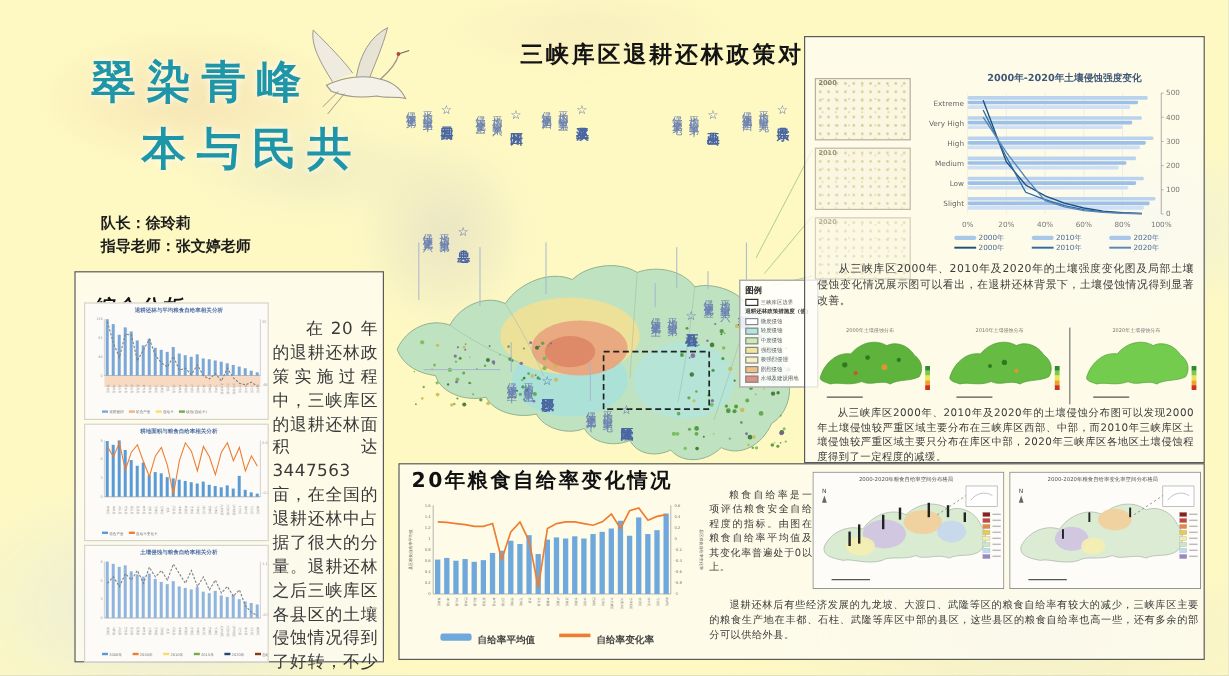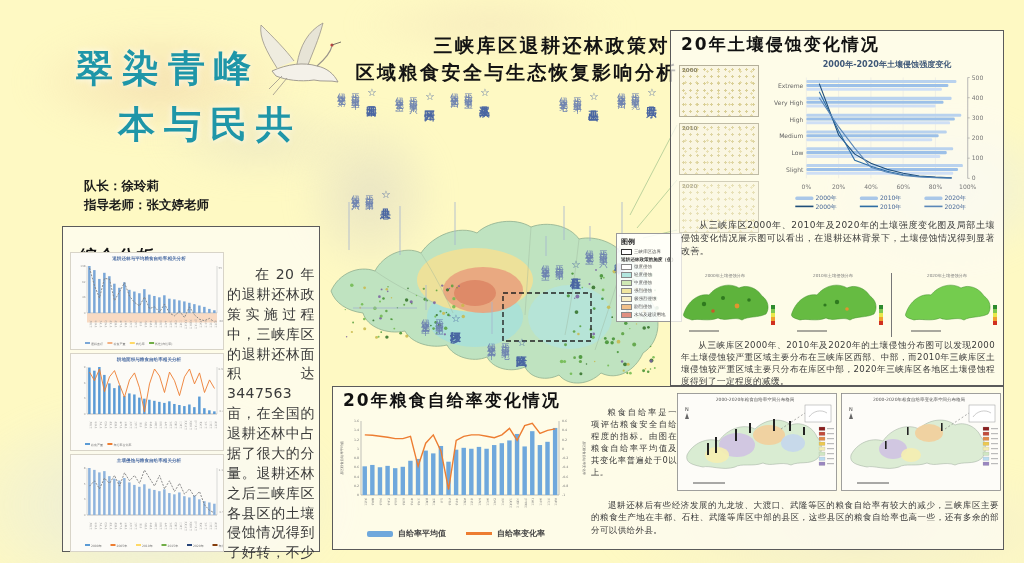--- a/index.html
+++ b/index.html
@@ -22,21 +22,21 @@
              border:.5px solid #9a9a9a;padding:3px 4px;box-sizing:border-box;}
   .maplegend .lg-title{font-size:7px;font-weight:800;color:#222;}
   .lg-row{display:flex;align-items:center;margin-top:1.5px;}
   .lg-sw{width:9px;height:4.5px;border:.5px solid #888;margin-right:2px;flex:none;}
   .lg-label{font-size:4.5px;color:#555;white-space:nowrap;}
   .lg-sub{font-size:4.6px;font-weight:700;color:#333;margin-top:2px;}
   .thumb{position:relative;width:78px;height:50px;border:.5px solid #b5b09a;background-color:#faf6e2;
          background-image:radial-gradient(#d9cf96 1px,transparent 1.2px),radial-gradient(#e6dcaa 1px,transparent 1.2px);
          background-size:7px 7px,11px 11px;margin-bottom:6px;}
   .thumb span{position:absolute;left:2px;top:1px;font-size:5.5px;color:#8a8468;font-weight:700;}
-  .leg-item{display:flex;align-items:center;gap:5px;font-size:8px;font-weight:700;color:#444;}
+  .leg-item{display:flex;align-items:flex-start;gap:5px;font-size:8px;font-weight:700;color:#444;}
   .leg-bar{width:26px;height:6px;background:#6fa8dc;border-radius:2px;}
   .leg-line{width:26px;height:2.5px;background:#ed7d31;}
   .gdivider{position:absolute;border-left:1px solid #777;}
 </style>
 </head>
 <body>
 
 <div class="poster">
 
   <div class="wash" style="left:20px;top:22px;width:280px;height:120px;background:radial-gradient(ellipse,#f3dcae 0%,rgba(243,220,174,0) 70%);opacity:.75;"></div>
@@ -59,21 +59,20 @@
 
   <div class="brand" style="left:76px;top:44px;">翠染青峰</div>
   <div class="brand" style="left:118px;top:100px;">本与民共</div>
 
   <div class="team" style="left:84px;top:176px;width:250px;">
     <div><span>队长：</span><span>徐玲莉</span></div>
     <div><span>指导老师：</span><span>张文婷老师</span></div>
   </div>
 
   <div class="main-title" style="left:330px;top:33px;width:340px;">三峡库区退耕还林政策对</div>
-  <div class="main-title" style="left:322px;top:60px;width:356px;">区域粮食安全与生态恢复影响分析</div>
 
   <div class="panel" style="left:62px;top:226px;width:258px;height:326px;">
     <div class="panel-h" style="left:14px;top:18px;font-style:italic;">综合分析</div>
     <div class="abs" style="left:7px;top:25px;">
       <div class="chartbox"><svg id="mini1" width="152" height="96" viewBox="0 0 152 96">
             <text x="78" y="7" font-size="4.6" fill="#4e6fa5" text-anchor="middle" font-weight="600">退耕还林与平均粮食自给率相关分析</text>
             <line x1="16" y1="13" x2="16" y2="60" stroke="#b5b5b5" stroke-width="0.5"></line>
             <line x1="146" y1="13" x2="146" y2="60" stroke="#b5b5b5" stroke-width="0.5"></line>
             <line x1="16" y1="60" x2="146" y2="60" stroke="#999" stroke-width="0.6"></line>
             <text x="14.5" y="14" font-size="2.8" fill="#999" text-anchor="end">138</text>
@@ -576,21 +575,20 @@
           <div class="lg-label">剧烈侵蚀</div>
         </div>
         <div class="lg-row">
           <div class="lg-sw" style="background: rgb(224, 144, 128);"></div>
           <div class="lg-label">水域及建设用地</div>
         </div>
       </div>
   </div>
 
   <div class="panel" style="left:670px;top:30px;width:334px;height:356px;">
-    <div class="panel-h" style="left:10px;top:2px;">20年土壤侵蚀变化情况</div>
     <div class="abs" style="left:8px;top:34px;">
       <div class="thumb">
           <span>2000</span>
         </div>
       <div class="thumb" style="opacity:.85;">
           <span>2010</span>
         </div>
       <div class="thumb" style="opacity:.6;">
           <span>2020</span>
         </div>

